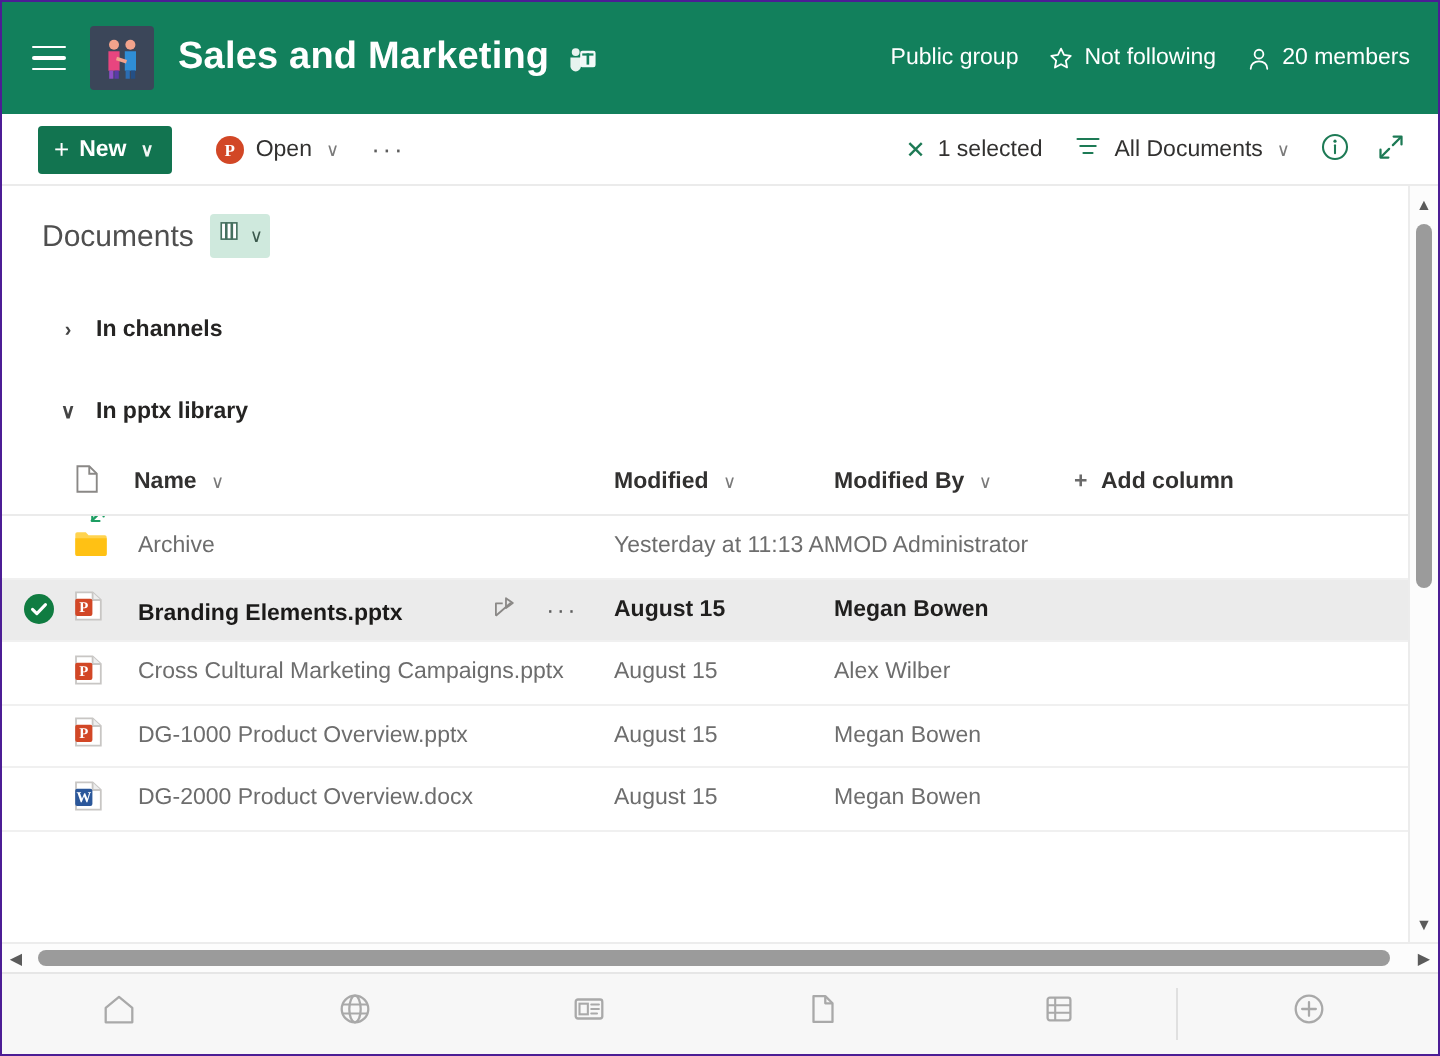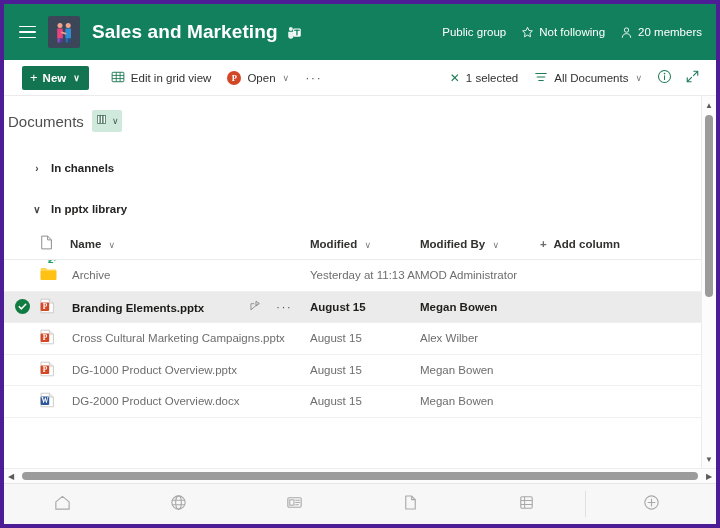--- a/index.html
+++ b/index.html
@@ -6,21 +6,21 @@
   html, body {
     width: 720px; height: 528px;
     font-family: "Liberation Sans", sans-serif;
     background: #fff;
     overflow: hidden;
   }
   .app {
     width: 720px; height: 528px;
     position: relative;
     display: flex; flex-direction: column;
-    border: 4px solid #4c1d95;
+    border: 1px solid #4c1d95;
     background: #fff;
   }
 
   
   .site-header {
     height: 56px;
     background: #12805c;
     display: flex; align-items: center;
     padding: 0 14px 0 10px;
     flex: 0 0 56px;
@@ -102,21 +102,21 @@
   .body-wrap { flex: 1 1 auto; position: relative; overflow: hidden; display:flex; }
   .content {
     flex: 1 1 auto;
     padding: 0 0 0 0;
     overflow: hidden;
     position: relative;
   }
 
   .lib-title-row {
     display: flex; align-items: center; gap: 8px;
-    padding: 14px 0 0 4px;
+    padding: 14px 0 0 20px;
   }
   .lib-title { font-size: 15px; color: #4f4f4f; }
   .lib-switch {
     background: #cfe9dd;
     display: inline-flex; align-items: center; gap: 3px;
     padding: 2px 4px; border-radius: 2px; cursor: pointer;
   }
   .lib-switch .chev { font-size: 9px; color: #3c5a4d; }
 
   .group-row {
@@ -294,29 +294,20 @@
     </div>
   </div>
 
   <div class="cmdbar">
     <div class="btn-new">
       <span class="plus">+</span>
       <span>New</span>
       <span class="chev">∨</span>
     </div>
 
-    <div class="cmd-item">
-      <span>
-        <svg width="14" height="14" viewBox="0 0 16 16">
-          <rect x="1.3" y="2.6" width="13.4" height="10.8" rx="1" fill="none" stroke="#1d7a55" stroke-width="1.1"></rect>
-          <path d="M1.3 6.2h13.4M1.3 9.8h13.4M6 2.6v10.8M10.4 2.6v10.8" stroke="#1d7a55" stroke-width="1"></path>
-        </svg>
-      </span>
-      <span>Edit in grid view</span>
-    </div>
 
     <div class="cmd-item">
       <span class="ppt-circle">P</span>
       <span>Open</span>
       <span class="chev">∨</span>
     </div>
 
 
     <div class="cmd-ellipsis">···</div>
 

